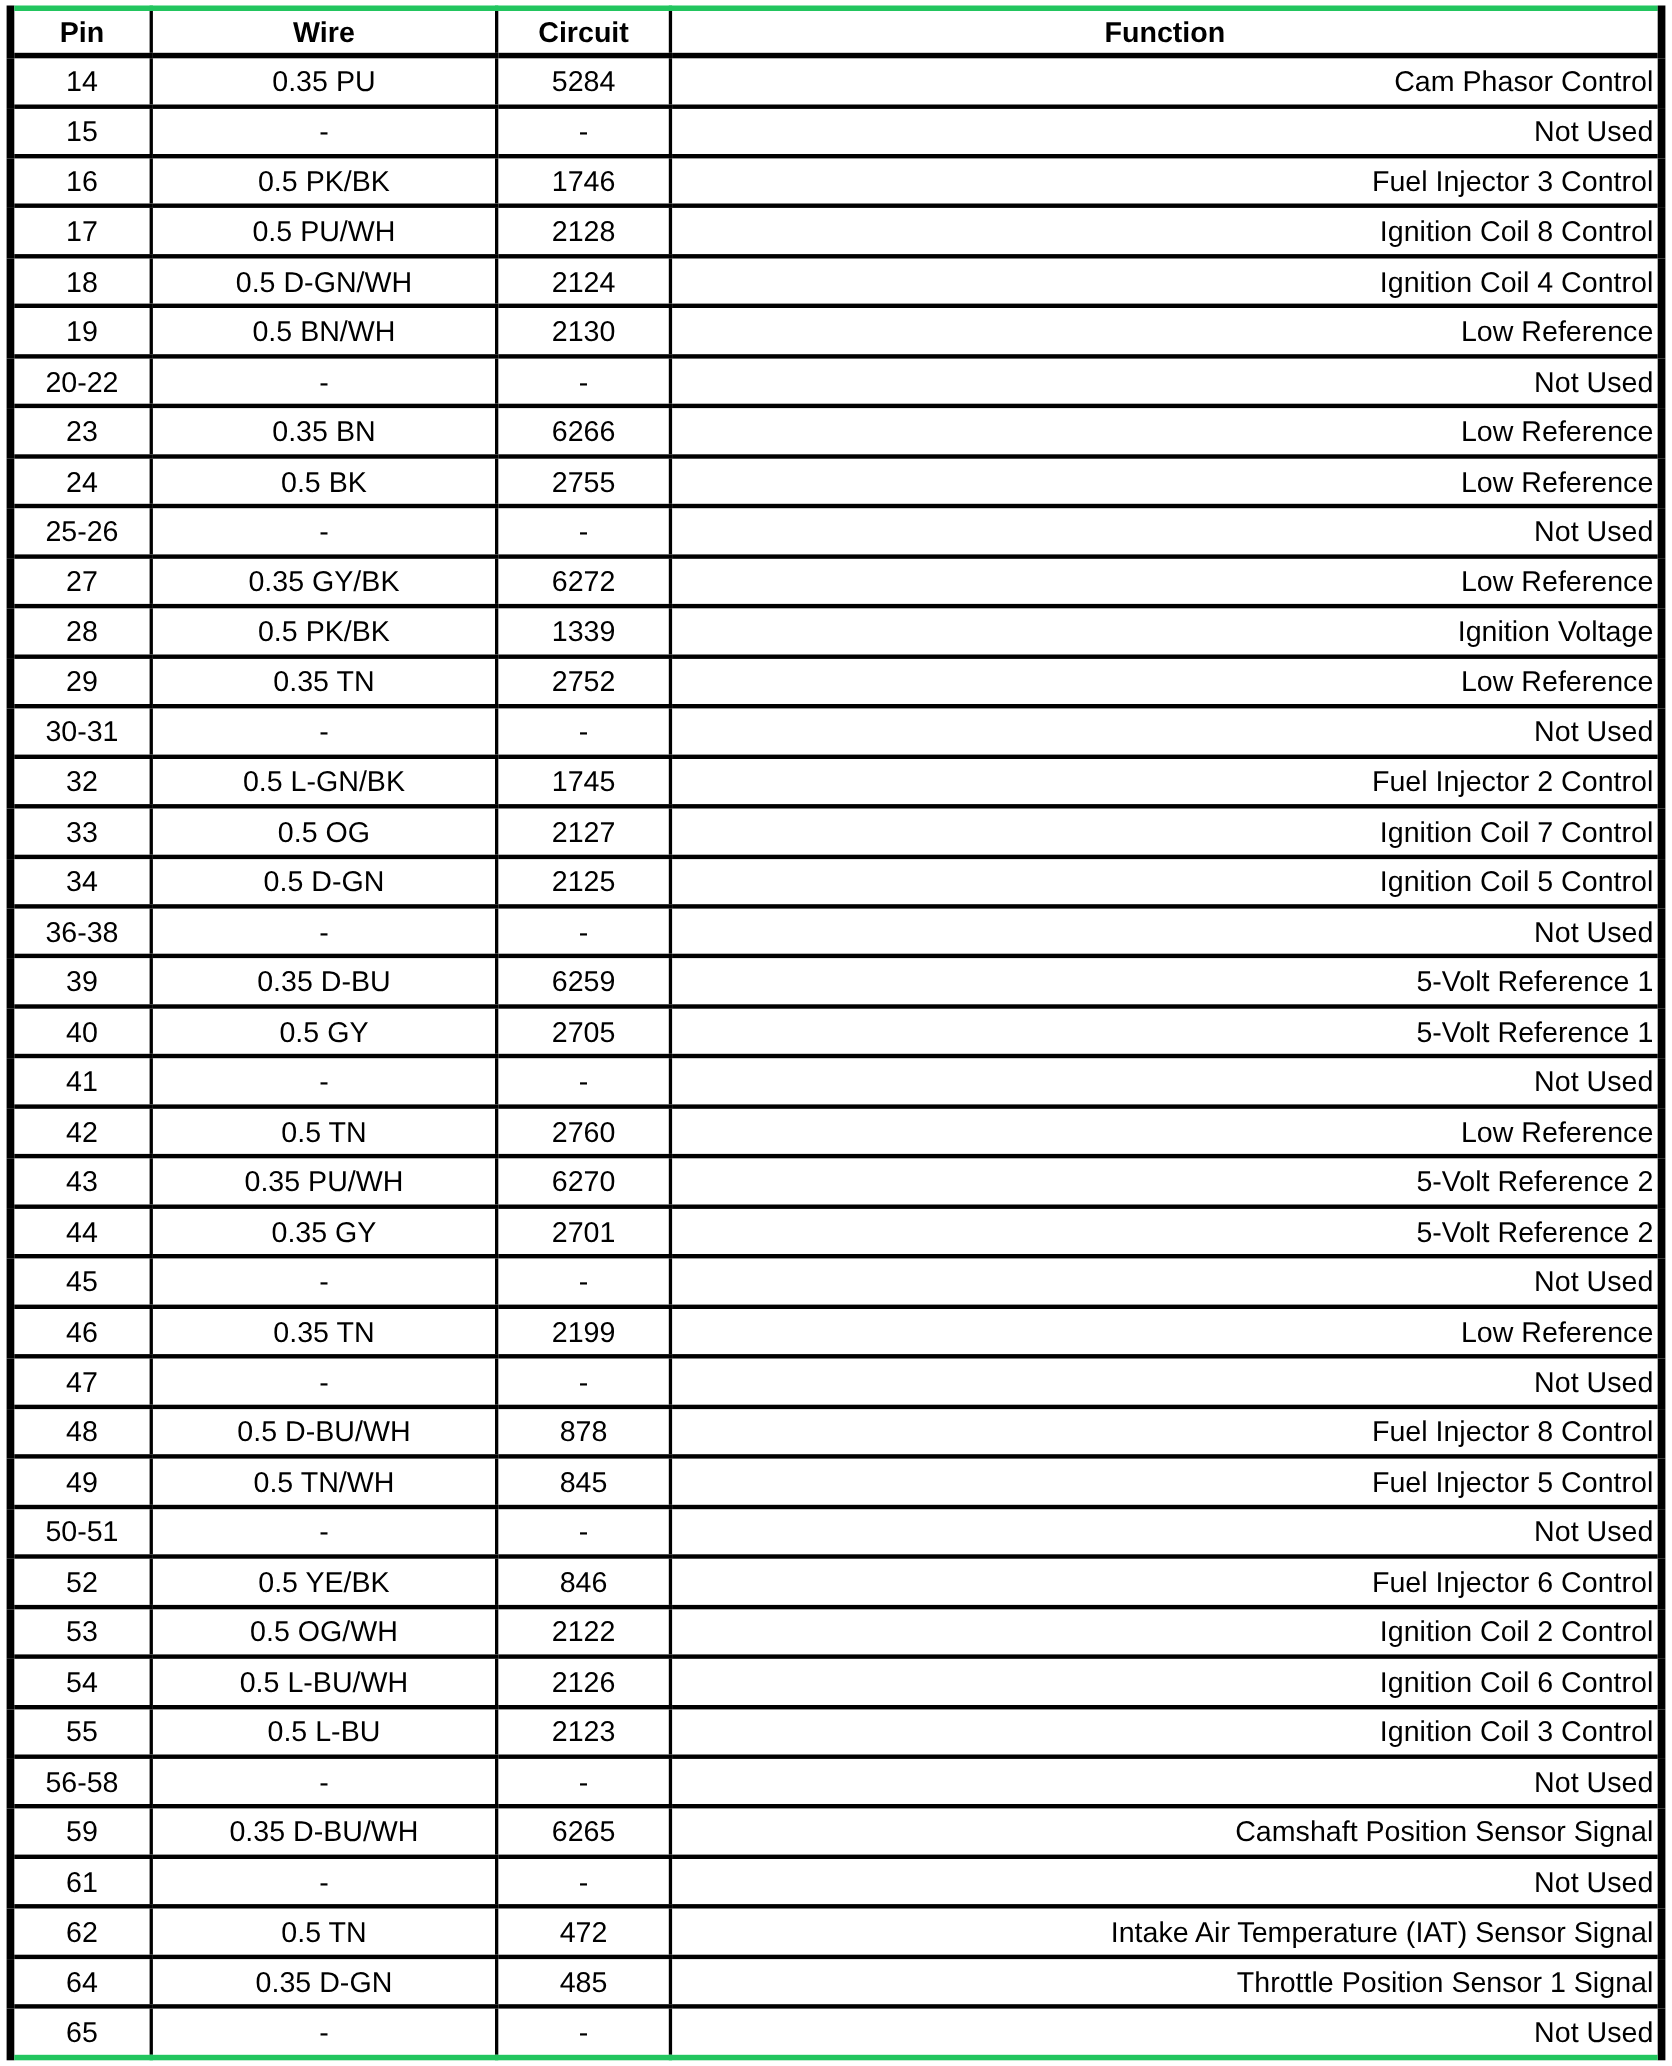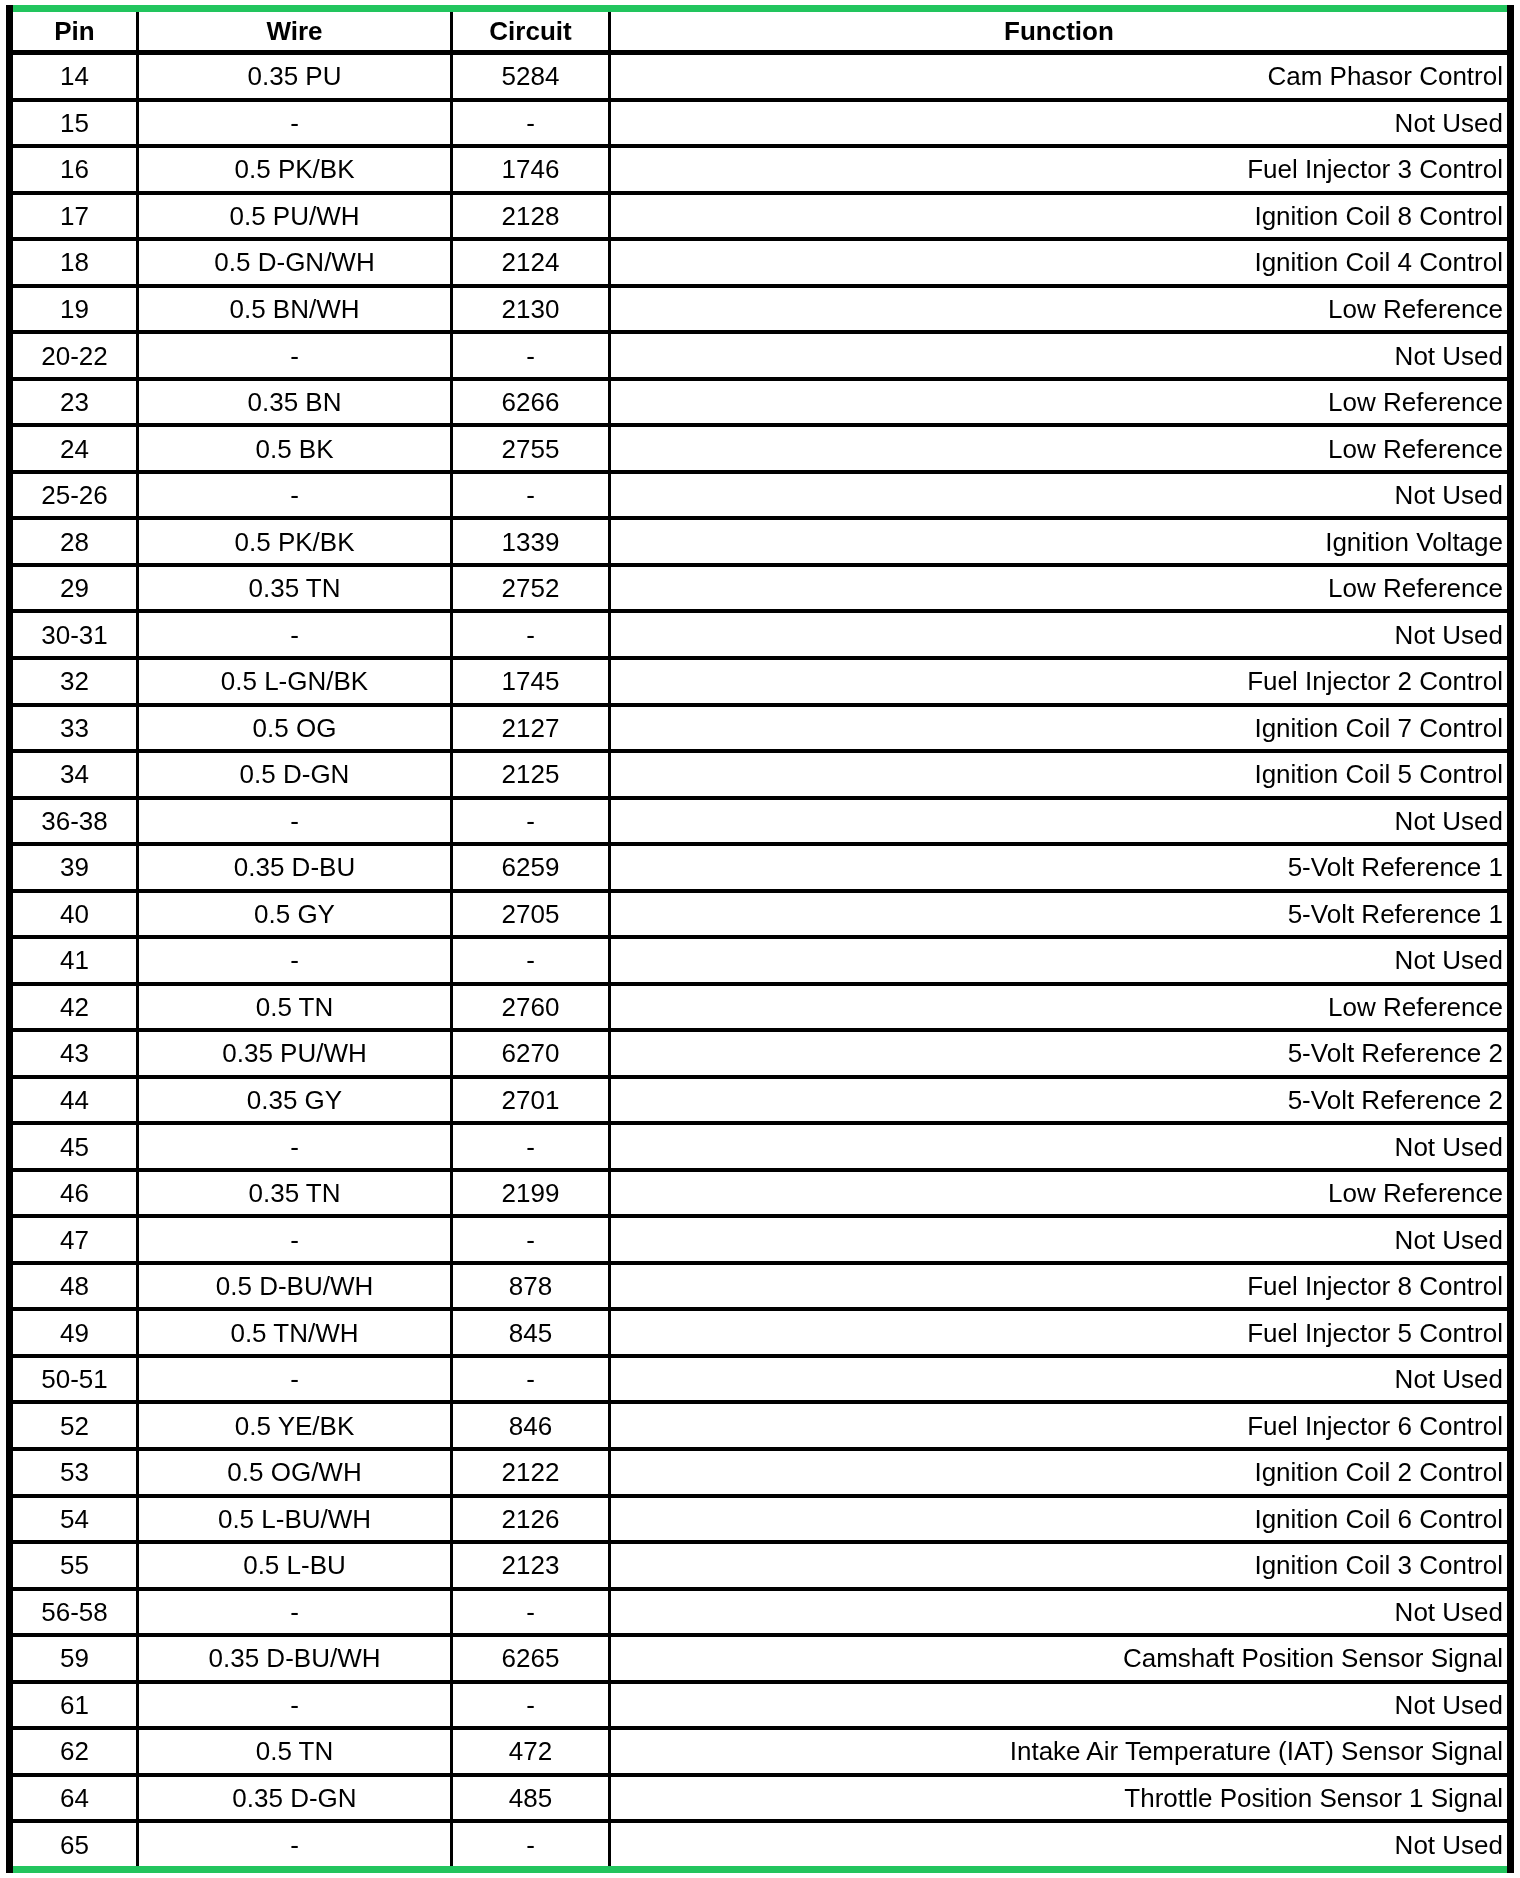--- a/index.html
+++ b/index.html
@@ -17,21 +17,21 @@
     height: 1878px;
     box-sizing: border-box;
     padding: 5px 6px;
     background: #ffffff;
   }
   table.pinout {
     width: 100%;
     height: 100%;
     border-collapse: collapse;
     table-layout: fixed;
-    border: 7px solid #22c55e;
+    border: 5px solid #22c55e;
   }
   col.c-pin     { width: 128px; }
   col.c-wire    { width: 314px; }
   col.c-circuit { width: 158px; }
   col.c-func    { width: auto;  }
   th, td {
     border: 3px solid #000000;
     font-size: 26px;
     line-height: 1.0;
     text-align: center;
@@ -131,20 +131,26 @@
           <td>2755</td>
           <td class="fn">Low Reference</td>
         </tr>
         <tr>
           <td class="pin">25-26</td>
           <td>-</td>
           <td>-</td>
           <td class="fn">Not Used</td>
         </tr>
         <tr>
+          <td class="pin">27</td>
+          <td>0.35 GY/BK</td>
+          <td>6272</td>
+          <td class="fn">Low Reference</td>
+        </tr>
+        <tr>
           <td class="pin">28</td>
           <td>0.5 PK/BK</td>
           <td>1339</td>
           <td class="fn">Ignition Voltage</td>
         </tr>
         <tr>
           <td class="pin">29</td>
           <td>0.35 TN</td>
           <td>2752</td>
           <td class="fn">Low Reference</td>

